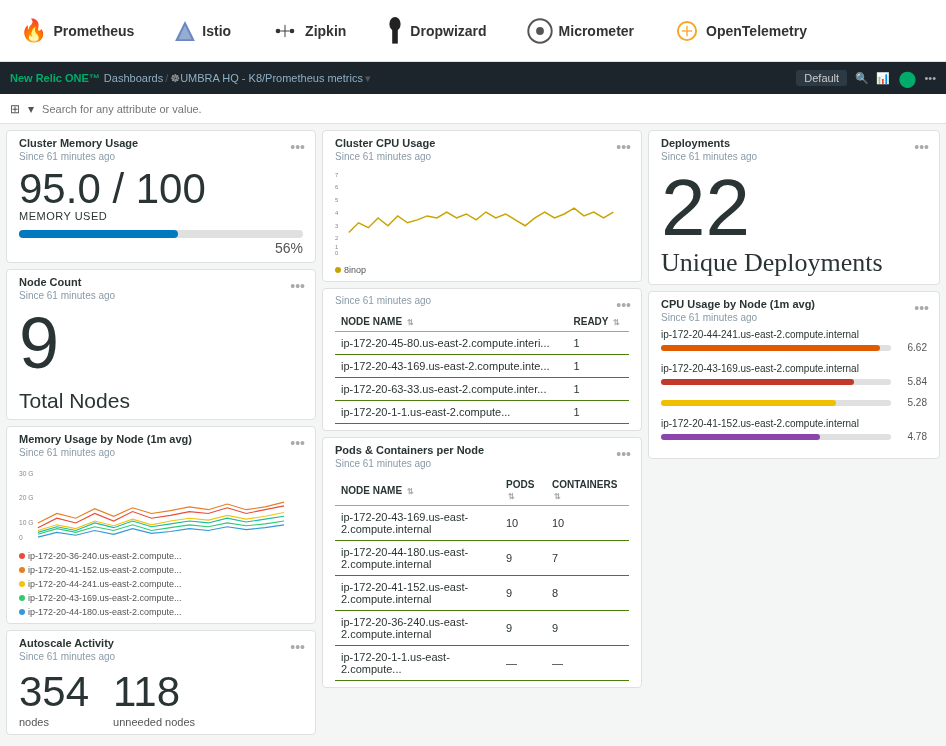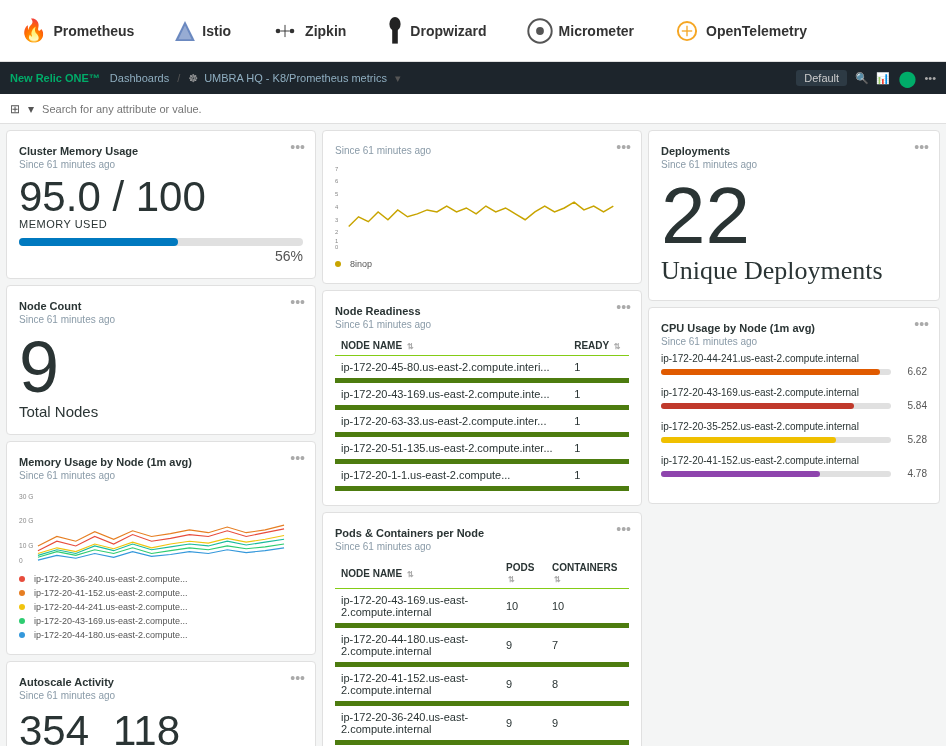--- a/index.html
+++ b/index.html
@@ -24,21 +24,20 @@
       color: #333;
     }
 
     
     .nav-bar {
       background: #1d252c;
       display: flex;
       align-items: center;
       padding: 0 10px;
       height: 32px;
-      gap: 6px;
       color: #ccc;
       font-size: 11px;
     }
     .nav-brand {
       color: #00ac69;
       font-weight: 700;
       font-size: 11px;
       margin-right: 4px;
     }
     .nav-sep { color: #555; margin: 0 2px; }
@@ -71,21 +70,21 @@
       gap: 0;
       padding: 6px;
       gap: 6px;
       background: #f4f5f5;
     }
 
     .card {
       background: #fff;
       border: 1px solid #e0e0e0;
       border-radius: 4px;
-      padding: 14px 12px;
+      padding: 6px 12px;
       position: relative;
     }
     .card-title {
       font-size: 11px;
       font-weight: 600;
       color: #2a3434;
       margin-bottom: 2px;
     }
     .card-subtitle {
       font-size: 10px;
@@ -134,22 +133,23 @@
     }
 
     
     .node-count-big {
       font-size: 72px;
       font-weight: 300;
       color: #2a3434;
       line-height: 1;
     }
     .node-total-label {
-      font-size: 15px;
-      color: #2a3434;
+      font-size: 21px;
+      color: #2a3434;
+      margin-top: 10px;
     }
 
     
     .deploy-big {
       font-size: 80px;
       font-weight: 300;
       color: #2a3434;
       line-height: 1;
     }
     .deploy-label {
@@ -205,21 +205,21 @@
     .data-table th {
       text-align: left;
       font-weight: 600;
       color: #2a3434;
       border-bottom: 1px solid #84cc16;
       padding: 4px 6px;
       font-size: 10px;
     }
     .data-table td {
       padding: 5px 6px;
-      border-bottom: 5px solid #4d7c0f;
+      border-bottom: 1px solid #4d7c0f;
       color: #2a3434;
     }
     .sort-icon { color: #aaa; font-size: 8px; margin-left: 2px; }
 
     
     .autoscale-nums {
       display: flex;
       gap: 24px;
     }
     .autoscale-num {
@@ -245,21 +245,21 @@
     
     .legend-row {
       display: flex;
       flex-wrap: wrap;
       gap: 4px;
       margin-top: 4px;
     }
     .legend-item {
       display: flex;
       align-items: center;
-      gap: 9px;
+      gap: 3px;
       font-size: 9px;
       color: #555;
     }
     .legend-dot {
       width: 6px;
       height: 6px;
       border-radius: 50%;
     }
 
     .col-left { display: flex; flex-direction: column; gap: 6px; }
@@ -429,20 +429,21 @@
           <div class="autoscale-sublabel">unneeded nodes</div>
         </div>
       </div>
 
     </div>
   </div>
 
   <div class="col-mid">
 
     <div class="card">
+      <div class="card-title">Cluster CPU Usage</div>
       <div class="card-subtitle">Since 61 minutes ago</div>
       <span class="card-menu">•••</span>
       <svg class="chart-area" viewBox="0 0 300 90">
 
         <text x="0" y="8" font-size="6" fill="#888">7</text>
         <text x="0" y="21" font-size="6" fill="#888">6</text>
         <text x="0" y="34" font-size="6" fill="#888">5</text>
         <text x="0" y="47" font-size="6" fill="#888">4</text>
         <text x="0" y="60" font-size="6" fill="#888">3</text>
         <text x="0" y="73" font-size="6" fill="#888">2</text>
@@ -460,45 +461,40 @@
       </svg>
       <div class="legend-row">
         <div class="legend-item">
             <div class="legend-dot" style="background:#c8a400"></div>
             <span>8inop</span>
           </div>
       </div>
     </div>
 
     <div class="card">
-      <div class="card-title">Node Readiness</div>
       <div class="card-subtitle">Since 61 minutes ago</div>
       <span class="card-menu">•••</span>
       <table class="data-table">
         <thead>
           <tr>
             <th>NODE NAME <span class="sort-icon">⇅</span></th>
             <th>READY <span class="sort-icon">⇅</span></th>
           </tr>
         </thead>
         <tbody id="node-readiness-body">
         <tr>
               <td>ip-172-20-45-80.us-east-2.compute.interi...</td>
               <td>1</td>
             </tr>
             <tr>
               <td>ip-172-20-43-169.us-east-2.compute.inte...</td>
               <td>1</td>
             </tr>
             <tr>
               <td>ip-172-20-63-33.us-east-2.compute.inter...</td>
-              <td>1</td>
-            </tr>
-            <tr>
-              <td>ip-172-20-51-135.us-east-2.compute.inter...</td>
               <td>1</td>
             </tr>
             <tr>
               <td>ip-172-20-1-1.us-east-2.compute...</td>
               <td>1</td>
             </tr>
           </tbody>
       </table>
     </div>
 
@@ -573,21 +569,20 @@
           <div class="cpu-node-row">
       <div class="cpu-node-name">ip-172-20-43-169.us-east-2.compute.internal</div>
       <div class="cpu-bar-row">
         <div class="cpu-bar-bg">
           <div class="cpu-bar-fill" style="width:84%; background:#c0392b;"></div>
         </div>
         <div class="cpu-value">5.84</div>
       </div>
     </div>
           <div class="cpu-node-row">
-      <div class="cpu-node-name">ip-172-20-35-252.us-east-2.compute.internal</div>
       <div class="cpu-bar-row">
         <div class="cpu-bar-bg">
           <div class="cpu-bar-fill" style="width:76%; background:#f0c000;"></div>
         </div>
         <div class="cpu-value">5.28</div>
       </div>
     </div>
           <div class="cpu-node-row">
       <div class="cpu-node-name">ip-172-20-41-152.us-east-2.compute.internal</div>
       <div class="cpu-bar-row">

